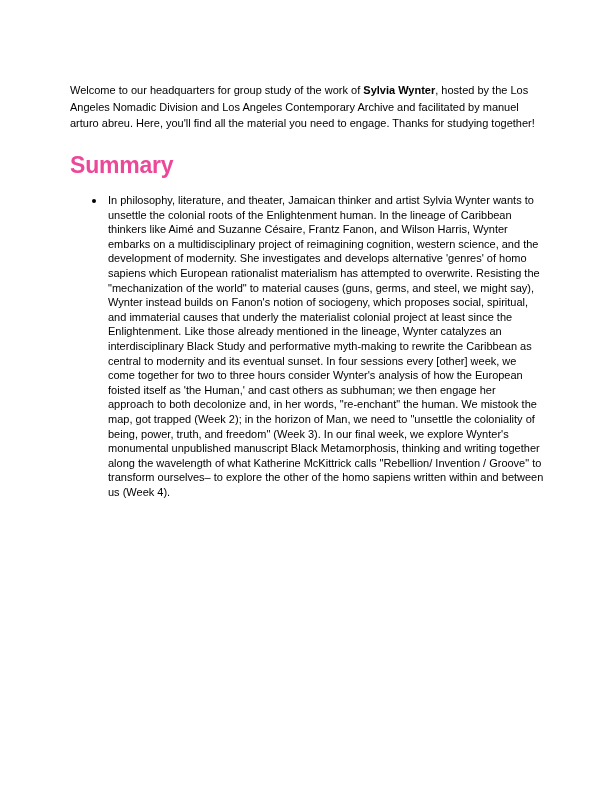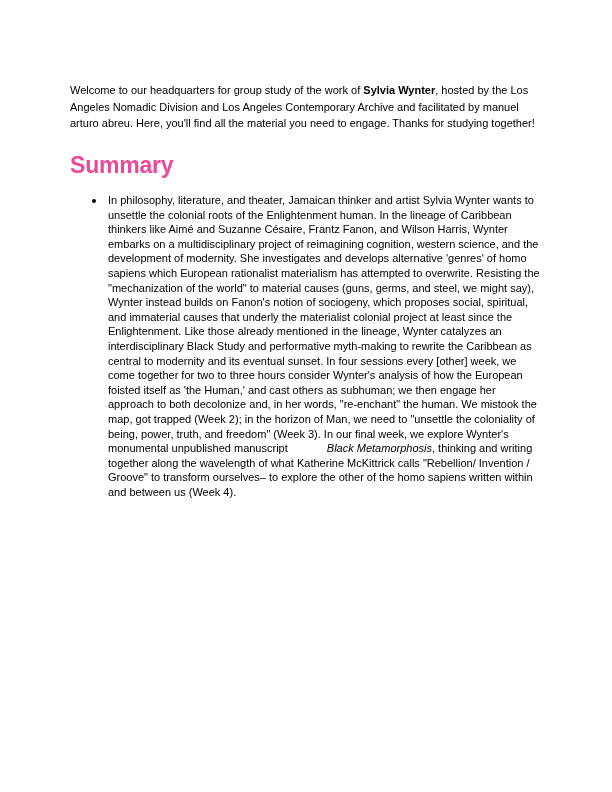--- a/index.html
+++ b/index.html
@@ -83,22 +83,20 @@
     top: 5.5px;
     width: 4px;
     height: 4px;
     background: #000000;
     border-radius: 50%;
     display: block;
   }
 
   .bullet-item i,
   .bullet-item .italic {
-    font-style: italic;
-    margin-left: 36px;
   }
 </style>
 </head>
 <body>
 
 <div class="page">
   <div class="content">
 
     <p class="intro"><span>Welcome to our headquarters for group study of the work of </span><b>Sylvia Wynter</b><span>, hosted by the Los Angeles Nomadic Division and Los Angeles Contemporary Archive and facilitated by manuel arturo abreu. Here, you'll find all the material you need to engage. Thanks for studying together!</span></p>
 

